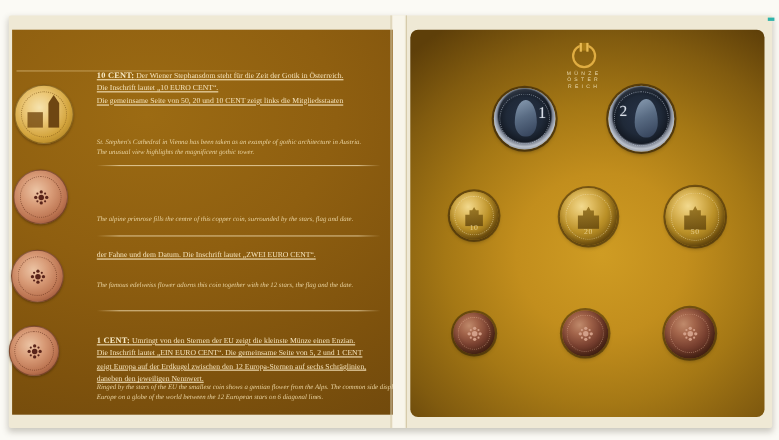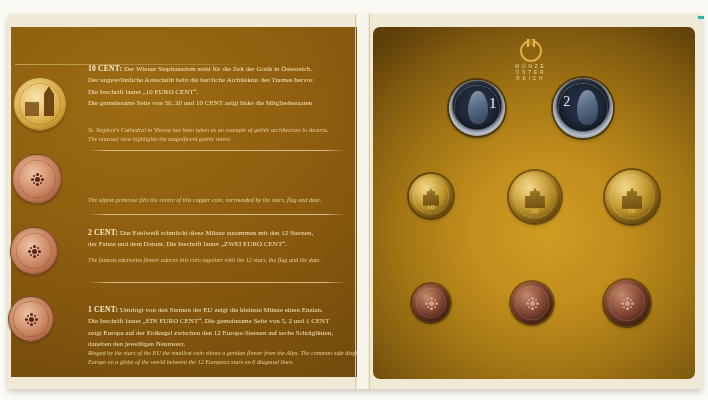--- a/index.html
+++ b/index.html
@@ -6,21 +6,21 @@
   .stage{position:relative;width:708px;height:400px;font-family:"Liberation Serif",serif;}
   .booklet{position:absolute;left:8px;top:14px;width:694px;height:375px;background:#efe9d5;border-radius:2px;
            box-shadow:0 3px 6px rgba(60,50,30,.25);}
   
   .panel-left{position:absolute;left:3px;top:13px;width:349px;height:350px;
       background:radial-gradient(130% 100% at 35% 22%, #9c6b13 0%, #8f5f10 38%, #7e520d 70%, #6d470c 100%);}
   .fold-line{position:absolute;left:4px;top:37px;width:240px;height:1px;
       background:linear-gradient(90deg,rgba(235,208,150,.55),rgba(235,208,150,.25) 80%,rgba(235,208,150,0));}
   .divider{position:absolute;left:80px;width:258px;height:1px;
       background:linear-gradient(90deg,rgba(246,228,186,0),rgba(246,228,186,.7) 8%,rgba(246,228,186,.7) 92%,rgba(246,228,186,0));}
-  .txt{position:absolute;left:80px;width:262px;color:#f5e3bb;}
+  .txt{position:absolute;left:80px;width:262px;color:#f5e3bb;text-decoration:underline;}
   .txt .ln{font-size:7px;line-height:11.4px;white-space:nowrap;}
   .txt .hd{font-weight:bold;font-size:7.6px;color:#f9ecc8;letter-spacing:.2px;}
   .cap{position:absolute;left:80px;width:262px;color:#e7d09c;font-style:italic;}
   .cap .ln{font-size:6.2px;line-height:9.3px;white-space:nowrap;}
   
   .spine-hi{position:absolute;left:349px;top:0;width:11px;height:375px;background:#f8f5ea;}
   .crease{position:absolute;top:0;width:1px;height:375px;background:#d6cbab;}
   
   .panel-right{position:absolute;left:365px;top:13px;width:322px;height:352px;border-radius:7px;
       background:radial-gradient(80% 70% at 54% 58%, #cf9c23 0%, #c28e1d 30%, #a57815 55%, #815b0f 80%, #5e3f09 100%);}
@@ -89,37 +89,35 @@
       <div class="ring"></div>
       <div class="flw"></div>
     </div>
     <div class="coin thumb-copper" style="left:0px;top:282px;width:44px;height:44px;color:#5a241a;">
       <div class="ring"></div>
       <div class="flw"></div>
     </div>
 
     <div class="txt" style="top:49px;">
       <div class="ln"><b class="hd">10 CENT:</b> <span>Der Wiener Stephansdom steht für die Zeit der Gotik in Österreich.</span></div>
-      <div class="ln">Der ungewöhnliche Ausschnitt hebt die herrliche Architektur des Turmes hervor.</div>
       <div class="ln">Die Inschrift lautet „10 EURO CENT“.</div>
       <div class="ln">Die gemeinsame Seite von 50, 20 und 10 CENT zeigt links die Mitgliedsstaaten</div>
     </div>
     <div class="cap" style="top:111px;">
       <div class="ln">St. Stephen's Cathedral in Vienna has been taken as an example of gothic architecture in Austria.</div>
       <div class="ln">The unusual view highlights the magnificent gothic tower.</div>
     </div>
     <div class="divider" style="top:136px;"></div>
 
     <div class="cap" style="top:181px;">
       <div class="ln">The alpine primrose fills the centre of this copper coin, surrounded by the stars, flag and date.</div>
     </div>
     <div class="divider" style="top:200px;"></div>
 
     <div class="txt" style="top:213px;">
-      <div class="ln"><b class="hd">2 CENT:</b> <span>Das Edelweiß schmückt diese Münze zusammen mit den 12 Sternen,</span></div>
       <div class="ln">der Fahne und dem Datum. Die Inschrift lautet „ZWEI EURO CENT“.</div>
     </div>
     <div class="cap" style="top:241px;">
       <div class="ln">The famous edelweiss flower adorns this coin together with the 12 stars, the flag and the date.</div>
     </div>
     <div class="divider" style="top:268px;"></div>
 
     <div class="txt" style="top:290px;">
       <div class="ln"><b class="hd">1 CENT:</b> <span>Umringt von den Sternen der EU zeigt die kleinste Münze einen Enzian.</span></div>
       <div class="ln">Die Inschrift lautet „EIN EURO CENT“. Die gemeinsame Seite von 5, 2 und 1 CENT</div>

